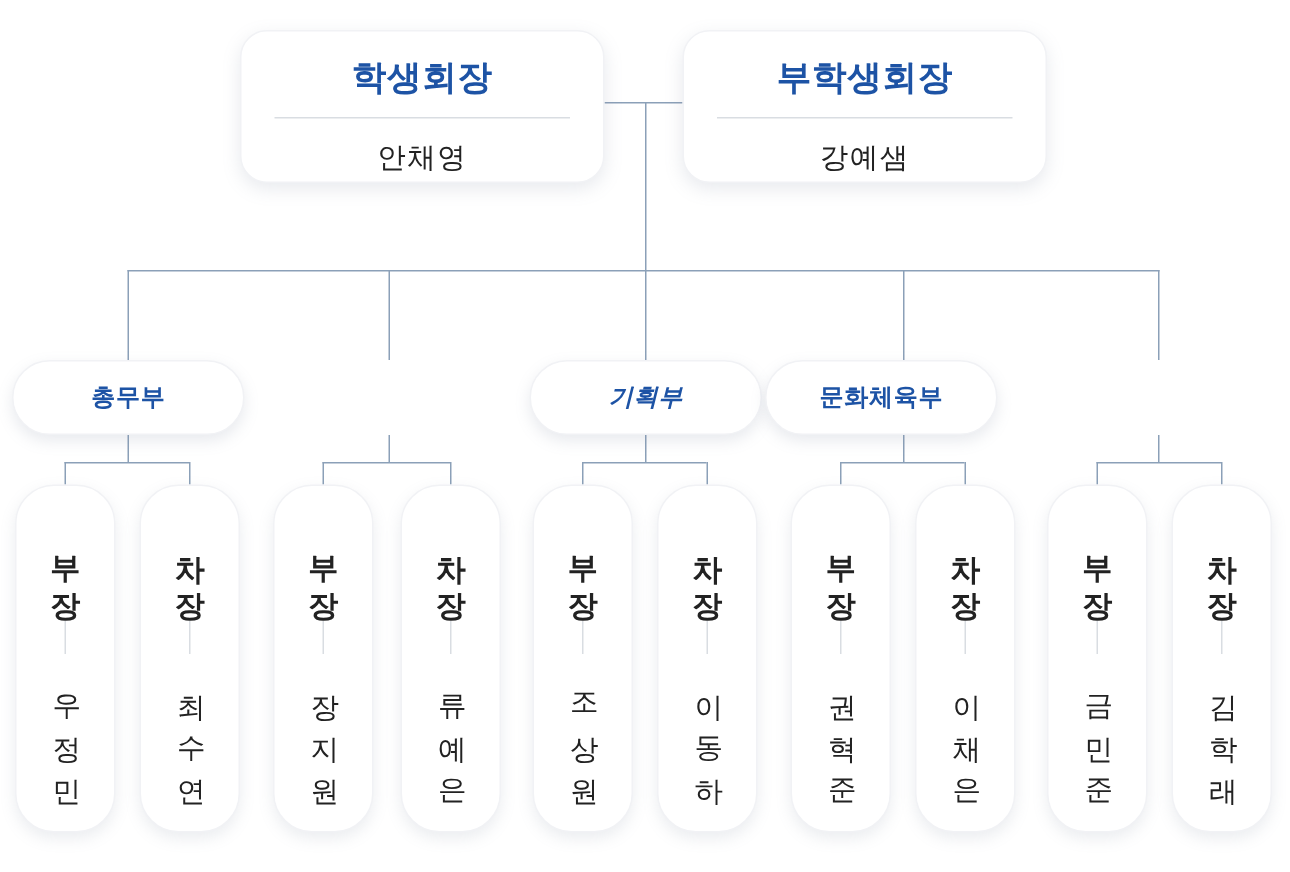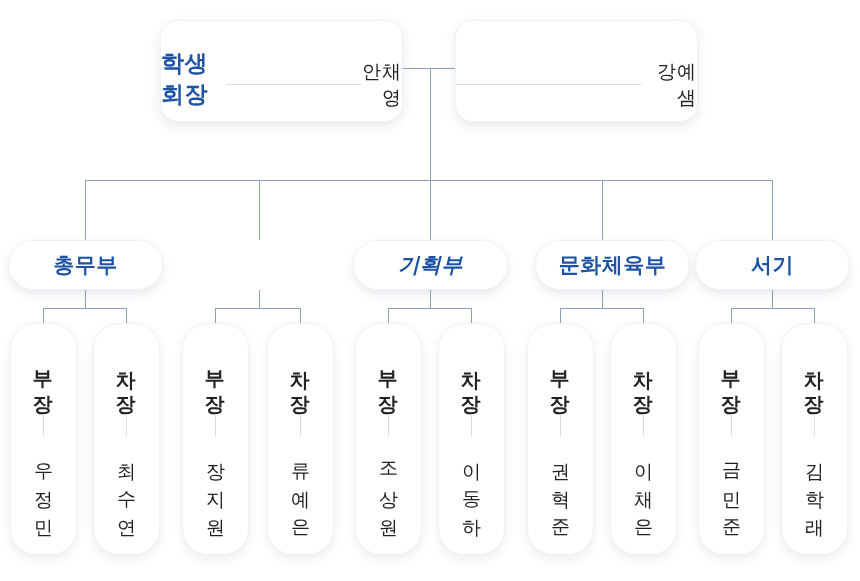--- a/index.html
+++ b/index.html
@@ -23,21 +23,21 @@
   .v-line { width: 1px; }
 
   
   .exec-box {
     position: absolute;
     top: 20px; width: 243px; height: 102px;
     background: #ffffff;
     border: 1px solid #f1f2f5;
     border-radius: 18px;
     box-shadow: 0 4px 12px rgba(130,140,160,0.18);
-    display: flex; flex-direction: row;
+    display: flex; flex-direction: column;
     align-items: center; justify-content: flex-start;
     padding-top: 15px;
     z-index: 2;
   }
   .exec-title {
     font-size: 23px; font-weight: 700;
     color: #1d53a5; letter-spacing: 0.5px;
   }
   .exec-divider {
     width: 197px; height: 1px;
@@ -54,21 +54,21 @@
     position: absolute;
     top: 240px; width: 155px; height: 50px;
     background: #ffffff;
     border: 1px solid #f1f2f5;
     border-radius: 25px;
     box-shadow: 0 4px 10px rgba(130,140,160,0.18);
     display: flex; align-items: center; justify-content: center;
     z-index: 2;
   }
   .dept-label {
-    font-size: 21px; font-weight: 700;
+    font-size: 16px; font-weight: 700;
     color: #1d53a5; letter-spacing: 0.5px;
   }
 
   
   .member-card {
     position: absolute;
     top: 323px; width: 67px; height: 232px;
     background: #ffffff;
     border: 1px solid #f1f2f5;
     border-radius: 26px;
@@ -138,36 +138,34 @@
   <div class="line h-line" style="left:731px; top:308px; width:83px;"></div>
   <div class="line v-line" style="left:731px; top:308px; height:15px;"></div>
   <div class="line v-line" style="left:814px; top:308px; height:15px;"></div>
 
   <div class="exec-box" style="left:160px;">
     <div class="exec-title">학생회장</div>
     <div class="exec-divider"></div>
     <div class="exec-name">안채영</div>
   </div>
   <div class="exec-box" style="left:455px;">
+    <div class="exec-title">부학생회장</div>
     <div class="exec-divider"></div>
     <div class="exec-name">강예샘</div>
   </div>
 
   <div class="dept-pill" style="left:8px;">
     <div class="dept-label">총무부</div>
   </div>
   <div class="dept-pill" style="left:353px;font-style:italic;">
     <div class="dept-label">기획부</div>
   </div>
-  <div class="dept-pill" style="left:535px;">
+  <div class="dept-pill" style="left:510px;">
     <div class="dept-label">문화체육부</div>
   </div>
-  <div class="dept-pill" style="left:695px;">
-    <div class="dept-label">서기</div>
-  </div>
 
   <div class="member-card" style="left:10px;">
     <div class="member-role v-text">부장</div>
     <div class="member-divider"></div>
     <div class="member-name v-text">우정민</div>
   </div>
   <div class="member-card" style="left:93px;">
     <div class="member-role v-text">차장</div>
     <div class="member-divider"></div>
     <div class="member-name v-text">최수연</div>

